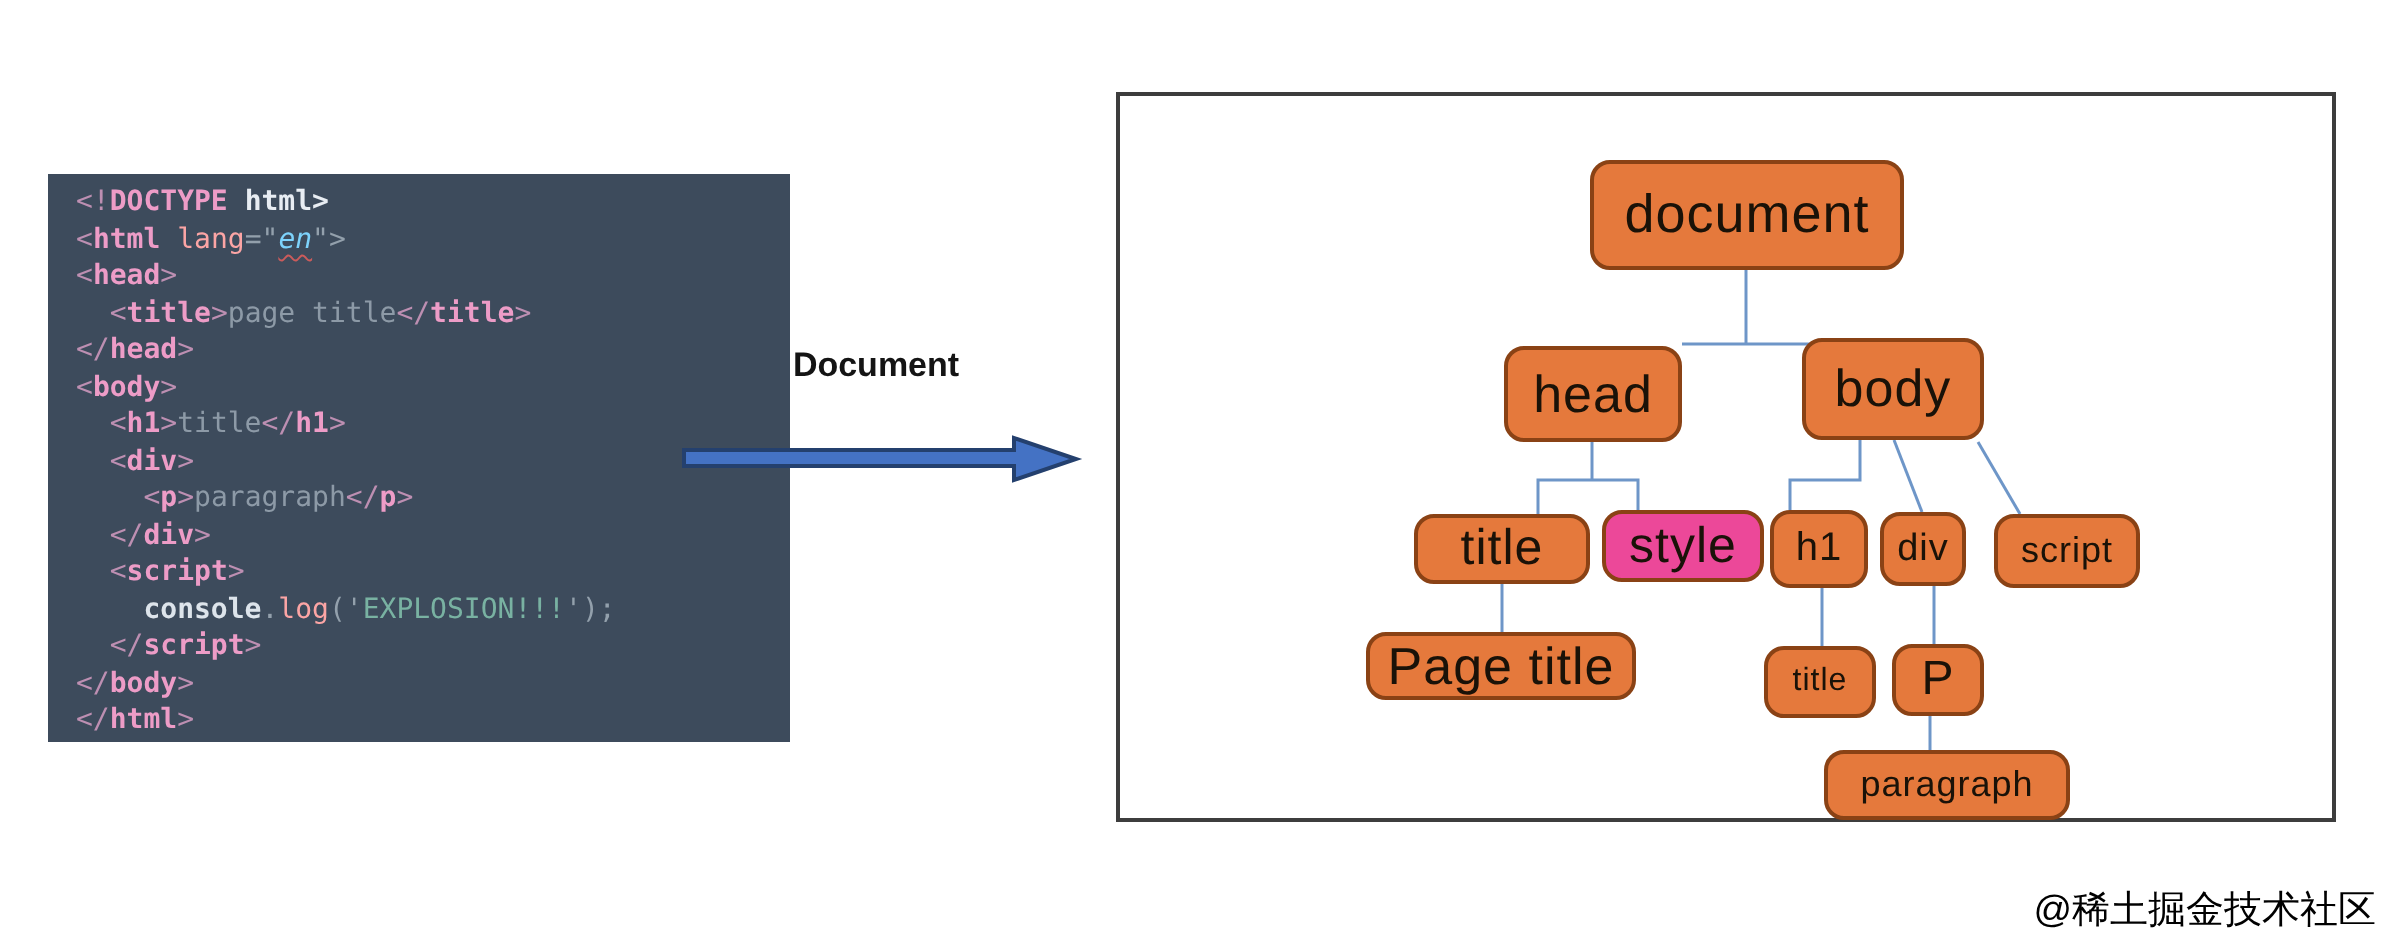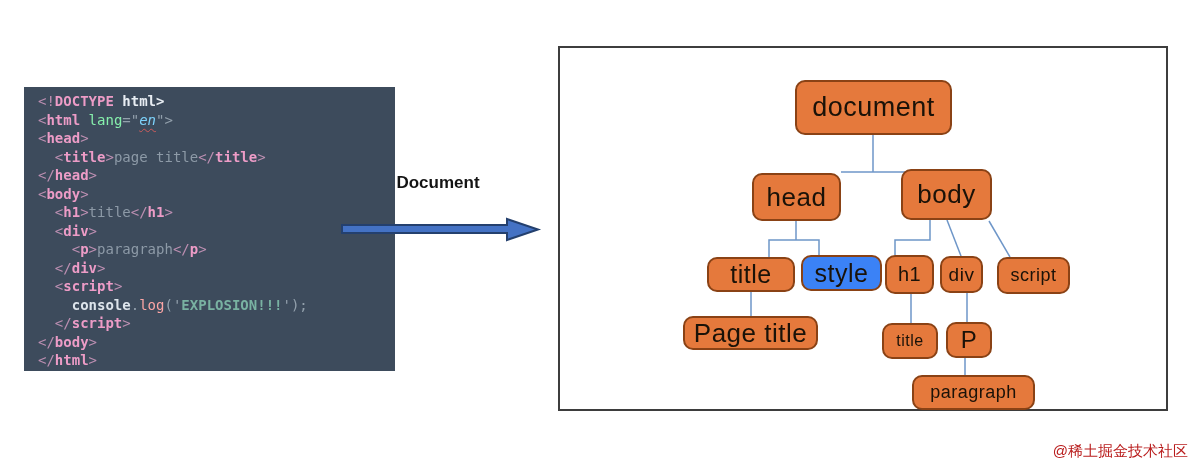--- a/index.html
+++ b/index.html
@@ -12,24 +12,24 @@
     position:absolute;left:24px;top:87px;width:371px;height:284px;
     box-sizing:border-box;padding:5px 0 0 14px;
     font-family:"DejaVu Sans Mono",monospace;font-size:14px;line-height:18.5px;
     white-space:pre;overflow:hidden;
   }
   .code-line{white-space:pre;}
   .tok-brk{color:#bd8fb2;}
   .tok-tag{color:#ed9cc7;font-weight:bold;}
   .tok-txt{color:#8d9aa7;}
   .tok-val{color:#e8edf3;font-weight:bold;}
-  .tok-attr{color:#86efac;}
+  .tok-attr{color:#fca5a5;}
   .tok-pun{color:#93a0ac;}
   .tok-q{color:#93a0ac;}
-  .tok-str{color:#79b2a2;font-weight:bold;}
+  .tok-str{color:#79b2a2;}
   .tok-strq{color:#7dd3fc;text-decoration:underline wavy #cc5b5b 1px;text-underline-offset:3px;font-style:italic;}
   .tok-obj{color:#dde4eb;font-weight:bold;margin-top:44px;}
   .tok-fn{color:#fca5a5;}
   
   #arrow-label{
     position:absolute;left:348px;top:172px;width:180px;text-align:center;
     font-size:17px;font-weight:bold;color:#141414;line-height:22px;
   }
   #arrow-svg{position:absolute;left:340px;top:216px;}
   
@@ -39,21 +39,21 @@
   }
   #connector-layer{position:absolute;left:0;top:0;width:100%;height:100%;}
   #nodes-layer{position:absolute;left:0;top:0;width:100%;height:100%;}
   .tree-node{
     position:absolute;box-sizing:border-box;border:2.5px solid #8a4215;border-radius:10px;
     display:flex;align-items:center;justify-content:center;
     color:#1a1208;letter-spacing:0.5px;
   }
   
   #watermark{
-    position:absolute;right:10px;top:442px;font-size:15px;color:#b91c1c;
+    position:absolute;right:10px;top:442px;font-size:19px;color:#000000;
   }
 </style>
 </head>
 <body>
 
 <div id="root">
 
   <div id="code-panel" style="background: rgb(61, 75, 92);"><div class="code-line"><span class="tok-brk">&lt;!</span><span class="tok-tag">DOCTYPE</span><span class="tok-txt"> </span><span class="tok-val">html&gt;</span></div><div class="code-line"><span class="tok-brk">&lt;</span><span class="tok-tag">html</span><span class="tok-txt"> </span><span class="tok-attr">lang</span><span class="tok-pun">=</span><span class="tok-q">"</span><span class="tok-strq">en</span><span class="tok-q">"&gt;</span></div><div class="code-line"><span class="tok-brk">&lt;</span><span class="tok-tag">head</span><span class="tok-brk">&gt;</span></div><div class="code-line"><span class="tok-txt">  </span><span class="tok-brk">&lt;</span><span class="tok-tag">title</span><span class="tok-brk">&gt;</span><span class="tok-txt">page title</span><span class="tok-brk">&lt;/</span><span class="tok-tag">title</span><span class="tok-brk">&gt;</span></div><div class="code-line"><span class="tok-brk">&lt;/</span><span class="tok-tag">head</span><span class="tok-brk">&gt;</span></div><div class="code-line"><span class="tok-brk">&lt;</span><span class="tok-tag">body</span><span class="tok-brk">&gt;</span></div><div class="code-line"><span class="tok-txt">  </span><span class="tok-brk">&lt;</span><span class="tok-tag">h1</span><span class="tok-brk">&gt;</span><span class="tok-txt">title</span><span class="tok-brk">&lt;/</span><span class="tok-tag">h1</span><span class="tok-brk">&gt;</span></div><div class="code-line"><span class="tok-txt">  </span><span class="tok-brk">&lt;</span><span class="tok-tag">div</span><span class="tok-brk">&gt;</span></div><div class="code-line"><span class="tok-txt">    </span><span class="tok-brk">&lt;</span><span class="tok-tag">p</span><span class="tok-brk">&gt;</span><span class="tok-txt">paragraph</span><span class="tok-brk">&lt;/</span><span class="tok-tag">p</span><span class="tok-brk">&gt;</span></div><div class="code-line"><span class="tok-txt">  </span><span class="tok-brk">&lt;/</span><span class="tok-tag">div</span><span class="tok-brk">&gt;</span></div><div class="code-line"><span class="tok-txt">  </span><span class="tok-brk">&lt;</span><span class="tok-tag">script</span><span class="tok-brk">&gt;</span></div><div class="code-line"><span class="tok-txt">    </span><span class="tok-obj">console</span><span class="tok-pun">.</span><span class="tok-fn">log</span><span class="tok-pun">(</span><span class="tok-q">'</span><span class="tok-str">EXPLOSION!!!</span><span class="tok-q">'</span><span class="tok-pun">);</span></div><div class="code-line"><span class="tok-txt">  </span><span class="tok-brk">&lt;/</span><span class="tok-tag">script</span><span class="tok-brk">&gt;</span></div><div class="code-line"><span class="tok-brk">&lt;/</span><span class="tok-tag">body</span><span class="tok-brk">&gt;</span></div><div class="code-line"><span class="tok-brk">&lt;/</span><span class="tok-tag">html</span><span class="tok-brk">&gt;</span></div></div>
 
   <div id="arrow-label">
@@ -75,21 +75,21 @@
         <polyline points="191,244 191,268" fill="none" stroke="#6e96c8" stroke-width="1.5"></polyline>
         <polyline points="351,246 351,275" fill="none" stroke="#6e96c8" stroke-width="1.5"></polyline>
         <polyline points="407,245 407,274" fill="none" stroke="#6e96c8" stroke-width="1.5"></polyline>
         <polyline points="405,310 405,327" fill="none" stroke="#6e96c8" stroke-width="1.5"></polyline>
       </svg>
     <div id="nodes-layer">
         <div class="tree-node" style="left: 235px; top: 32px; width: 157px; height: 55px; font-size: 27px; background: rgb(229, 121, 60); border-color: rgb(138, 66, 21);">document</div>
         <div class="tree-node" style="left: 192px; top: 125px; width: 89px; height: 48px; font-size: 26px; background: rgb(229, 121, 60); border-color: rgb(138, 66, 21);">head</div>
         <div class="tree-node" style="left: 341px; top: 121px; width: 91px; height: 51px; font-size: 26px; background: rgb(229, 121, 60); border-color: rgb(138, 66, 21);">body</div>
         <div class="tree-node" style="left: 147px; top: 209px; width: 88px; height: 35px; font-size: 25px; background: rgb(229, 121, 60); border-color: rgb(138, 66, 21);">title</div>
-        <div class="tree-node" style="left: 241px; top: 207px; width: 81px; height: 36px; font-size: 25px; background: #3b82f6; border-color: rgb(138, 66, 21);">style</div>
+        <div class="tree-node" style="left: 241px; top: 207px; width: 81px; height: 36px; font-size: 25px; background: #ec4899; border-color: rgb(138, 66, 21);">style</div>
         <div class="tree-node" style="left: 325px; top: 207px; width: 49px; height: 39px; font-size: 20px; background: rgb(229, 121, 60); border-color: rgb(138, 66, 21);">h1</div>
         <div class="tree-node" style="left: 380px; top: 208px; width: 43px; height: 37px; font-size: 19px; background: rgb(229, 121, 60); border-color: rgb(138, 66, 21);">div</div>
         <div class="tree-node" style="left: 437px; top: 209px; width: 73px; height: 37px; font-size: 18px; background: rgb(229, 121, 60); border-color: rgb(138, 66, 21);">script</div>
         <div class="tree-node" style="left: 123px; top: 268px; width: 135px; height: 34px; font-size: 26px; background: rgb(229, 121, 60); border-color: rgb(138, 66, 21);">Page title</div>
         <div class="tree-node" style="left: 322px; top: 275px; width: 56px; height: 36px; font-size: 16px; background: rgb(229, 121, 60); border-color: rgb(138, 66, 21);">title</div>
         <div class="tree-node" style="left: 386px; top: 274px; width: 46px; height: 36px; font-size: 24px; background: rgb(229, 121, 60); border-color: rgb(138, 66, 21);">P</div>
         <div class="tree-node" style="left: 352px; top: 327px; width: 123px; height: 35px; font-size: 18px; background: rgb(229, 121, 60); border-color: rgb(138, 66, 21);">paragraph</div>
       </div>
   </div>
 

